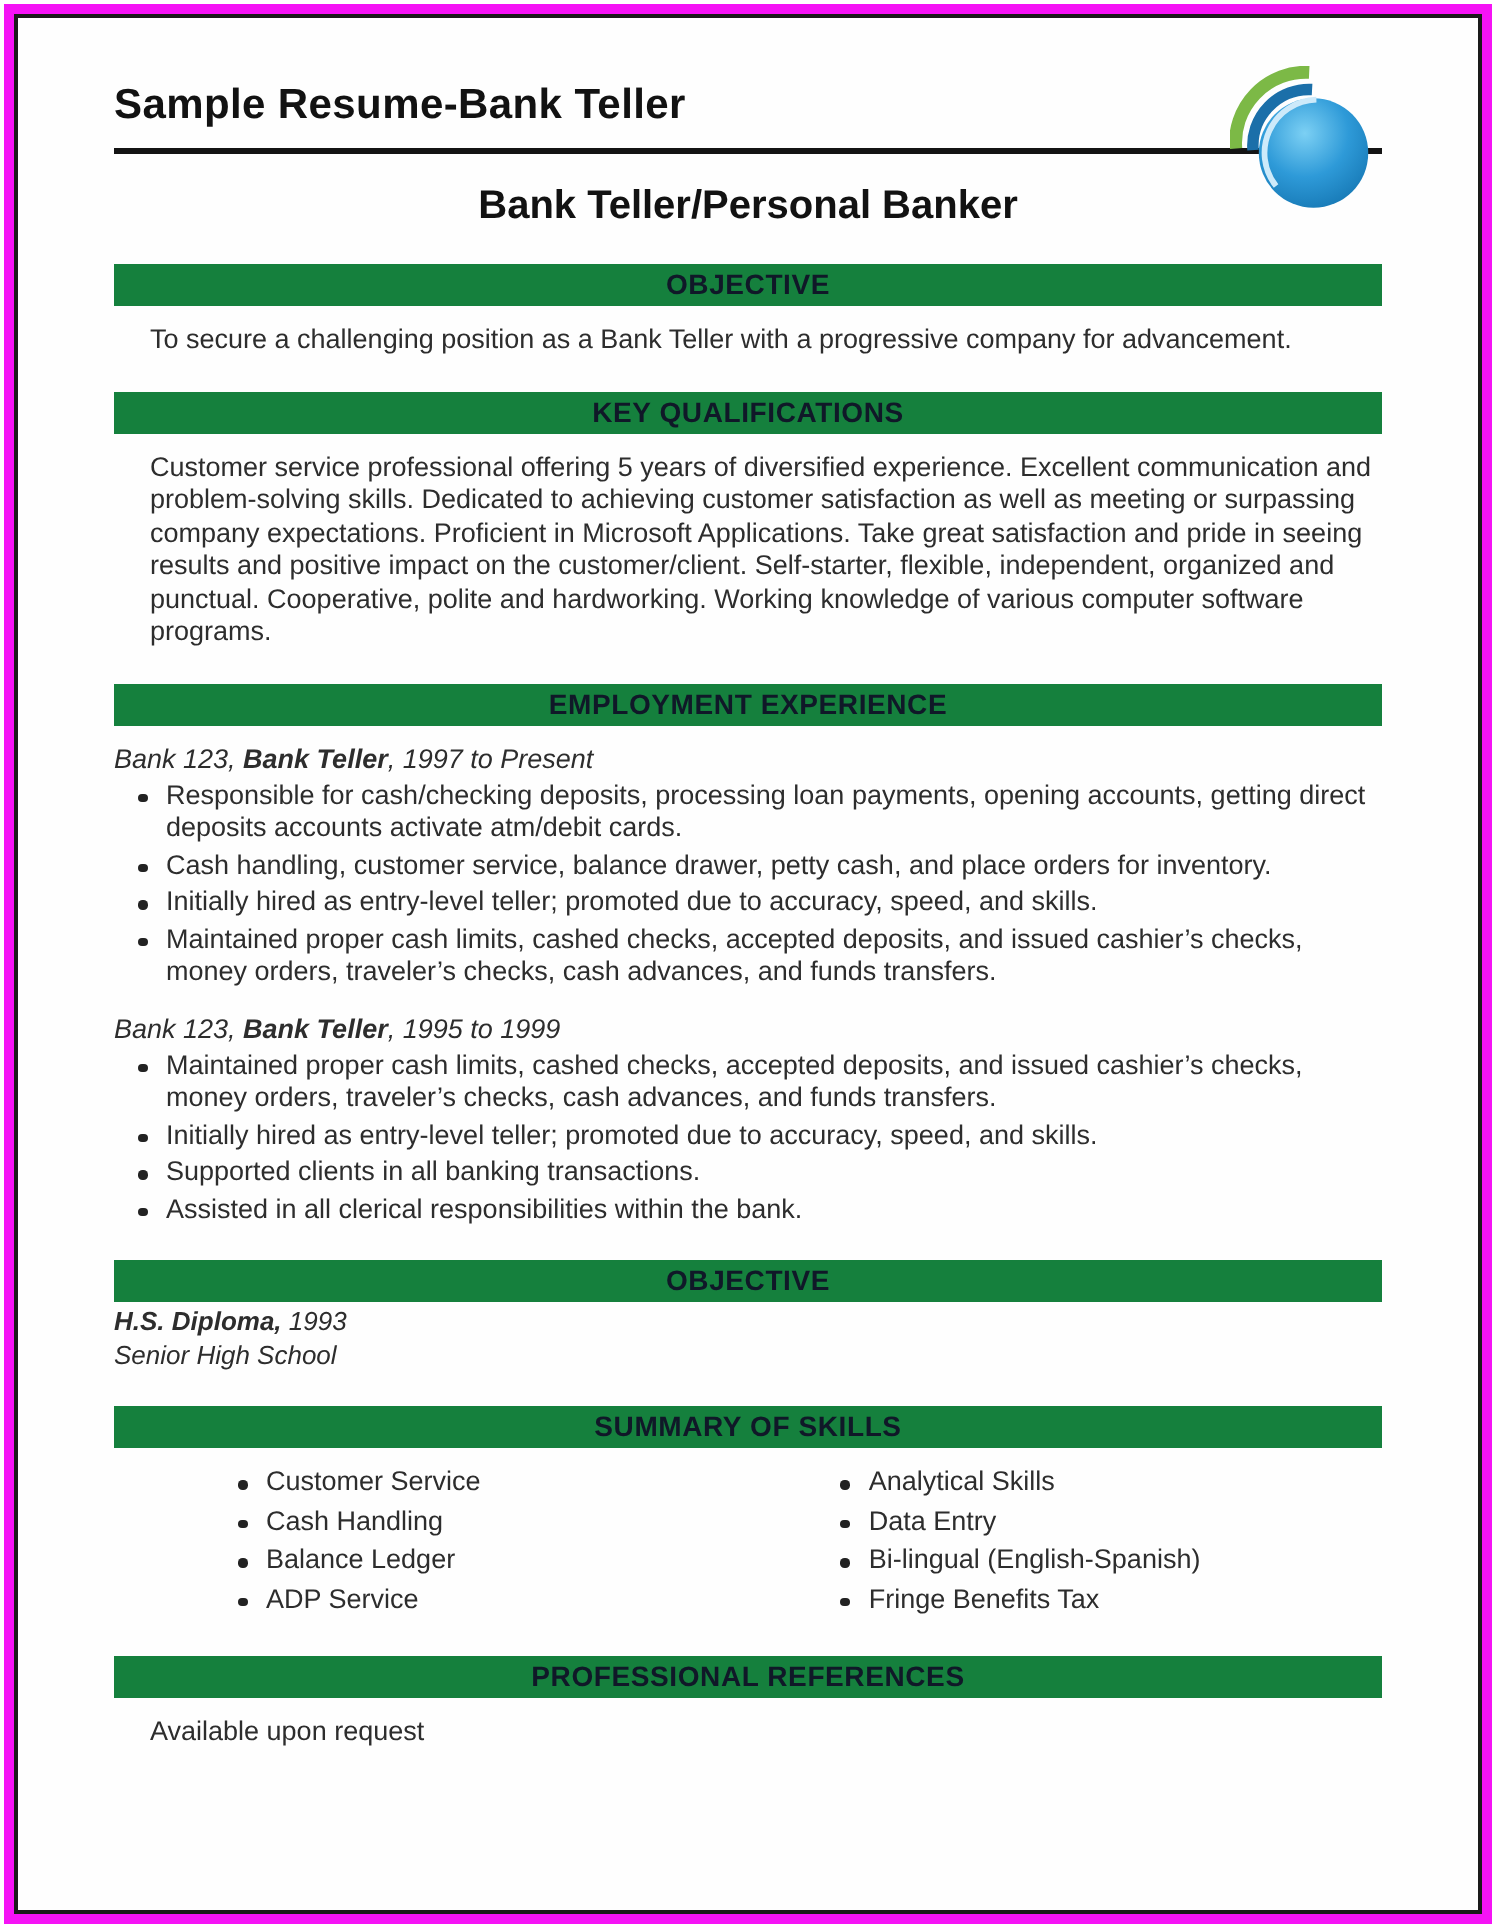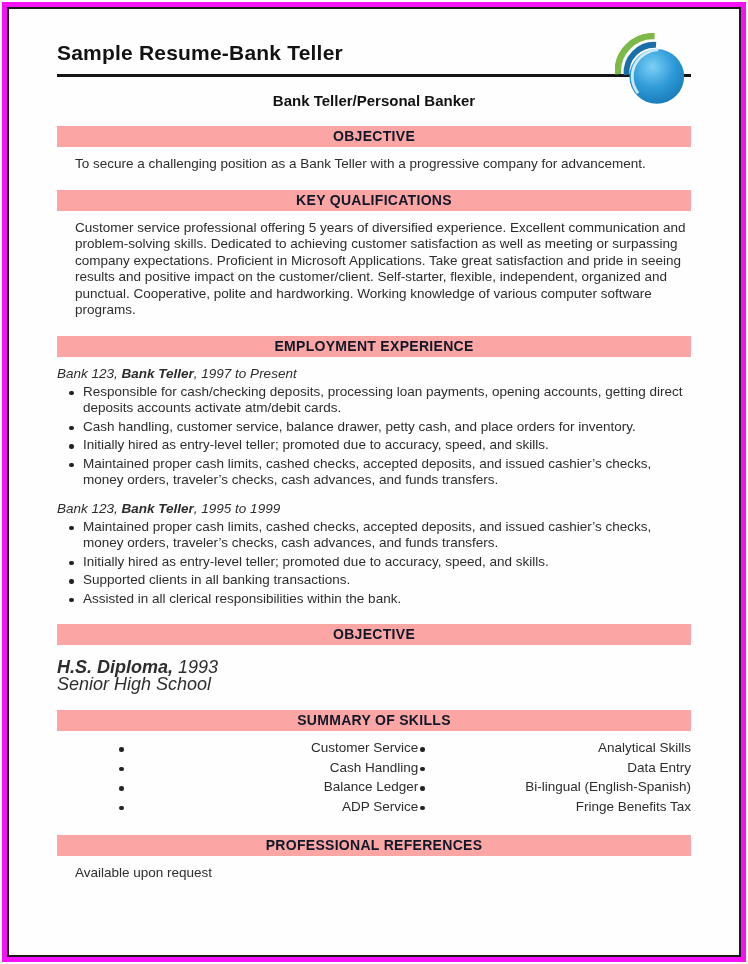--- a/index.html
+++ b/index.html
@@ -31,27 +31,27 @@
   .logo {
     position: absolute; right: 4px; top: -8px;
     width: 72px; height: 74px;
   }
   .header-rule {
     margin-top: 9px; height: 3px; background: #141414;
   }
   .subtitle {
     margin-top: 15px;
     text-align: center;
-    font-size: 15px; font-weight: bold; color: #121212;
+    font-size: 20px; font-weight: bold; color: #121212;
   }
   
   .bar {
     margin-top: 17px;
     height: 21px; line-height: 21px;
-    background: #fca5a5;
+    background: #15803d;
     text-align: center;
     font-size: 14px; font-weight: bold; color: #101828;
     letter-spacing: 0.3px;
   }
   .section-body { margin-top: 9px; font-size: 13.5px; line-height: 16.5px; margin-left: 18px; }
   
   .job { margin-top: 9px; }
   .job + .job { margin-top: 12px; }
   .job-head { font-size: 13.5px; font-style: italic; margin-bottom: 3px; }
   .job-head .jt { font-weight: bold; }
@@ -59,24 +59,24 @@
   ul.bullets li {
     position: relative;
     font-size: 13.5px; line-height: 16.5px;
     margin-bottom: 2px;
   }
   ul.bullets li::before {
     content: ""; position: absolute; left: -14px; top: 7px;
     width: 4.5px; height: 4.5px; border-radius: 50%; background: #222;
   }
   
-  .edu { margin-top: 14px; font-size: 18px; line-height: 17px; font-style: italic; }
+  .edu { margin-top: 1px; font-size: 13px; line-height: 17px; font-style: italic; }
   .edu .degree { font-weight: bold; }
   
-  .skills-cols { display: flex; margin-top: 9px; text-align: right; }
+  .skills-cols { display: flex; margin-top: 9px; }
   .skills-col-left  { width: 57%; }
   .skills-col-right { flex: 1; }
   .skills-col-left ul.bullets { padding-left: 76px; }
   .skills-col-right ul.bullets { padding-left: 16px; }
   ul.bullets.skills li { margin-bottom: 3px; }
 </style>
 </head>
 <body>
 
 <div class="frame">

